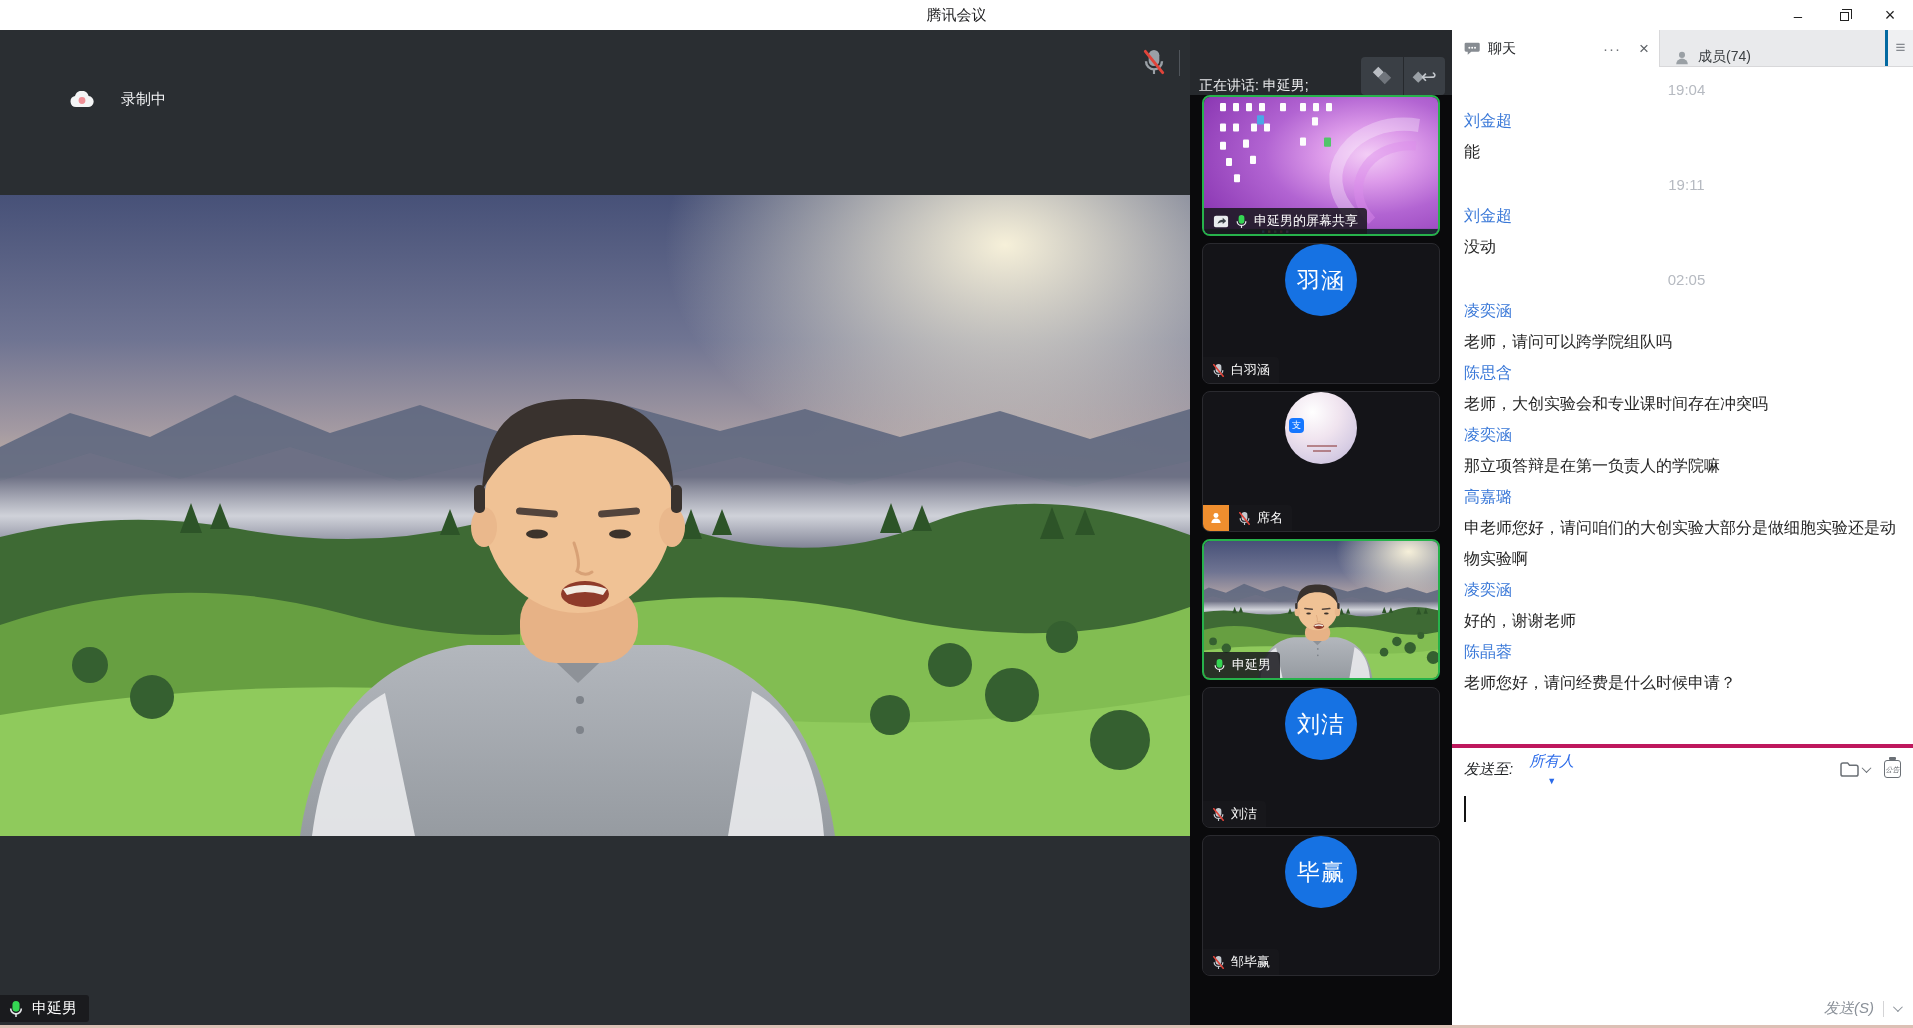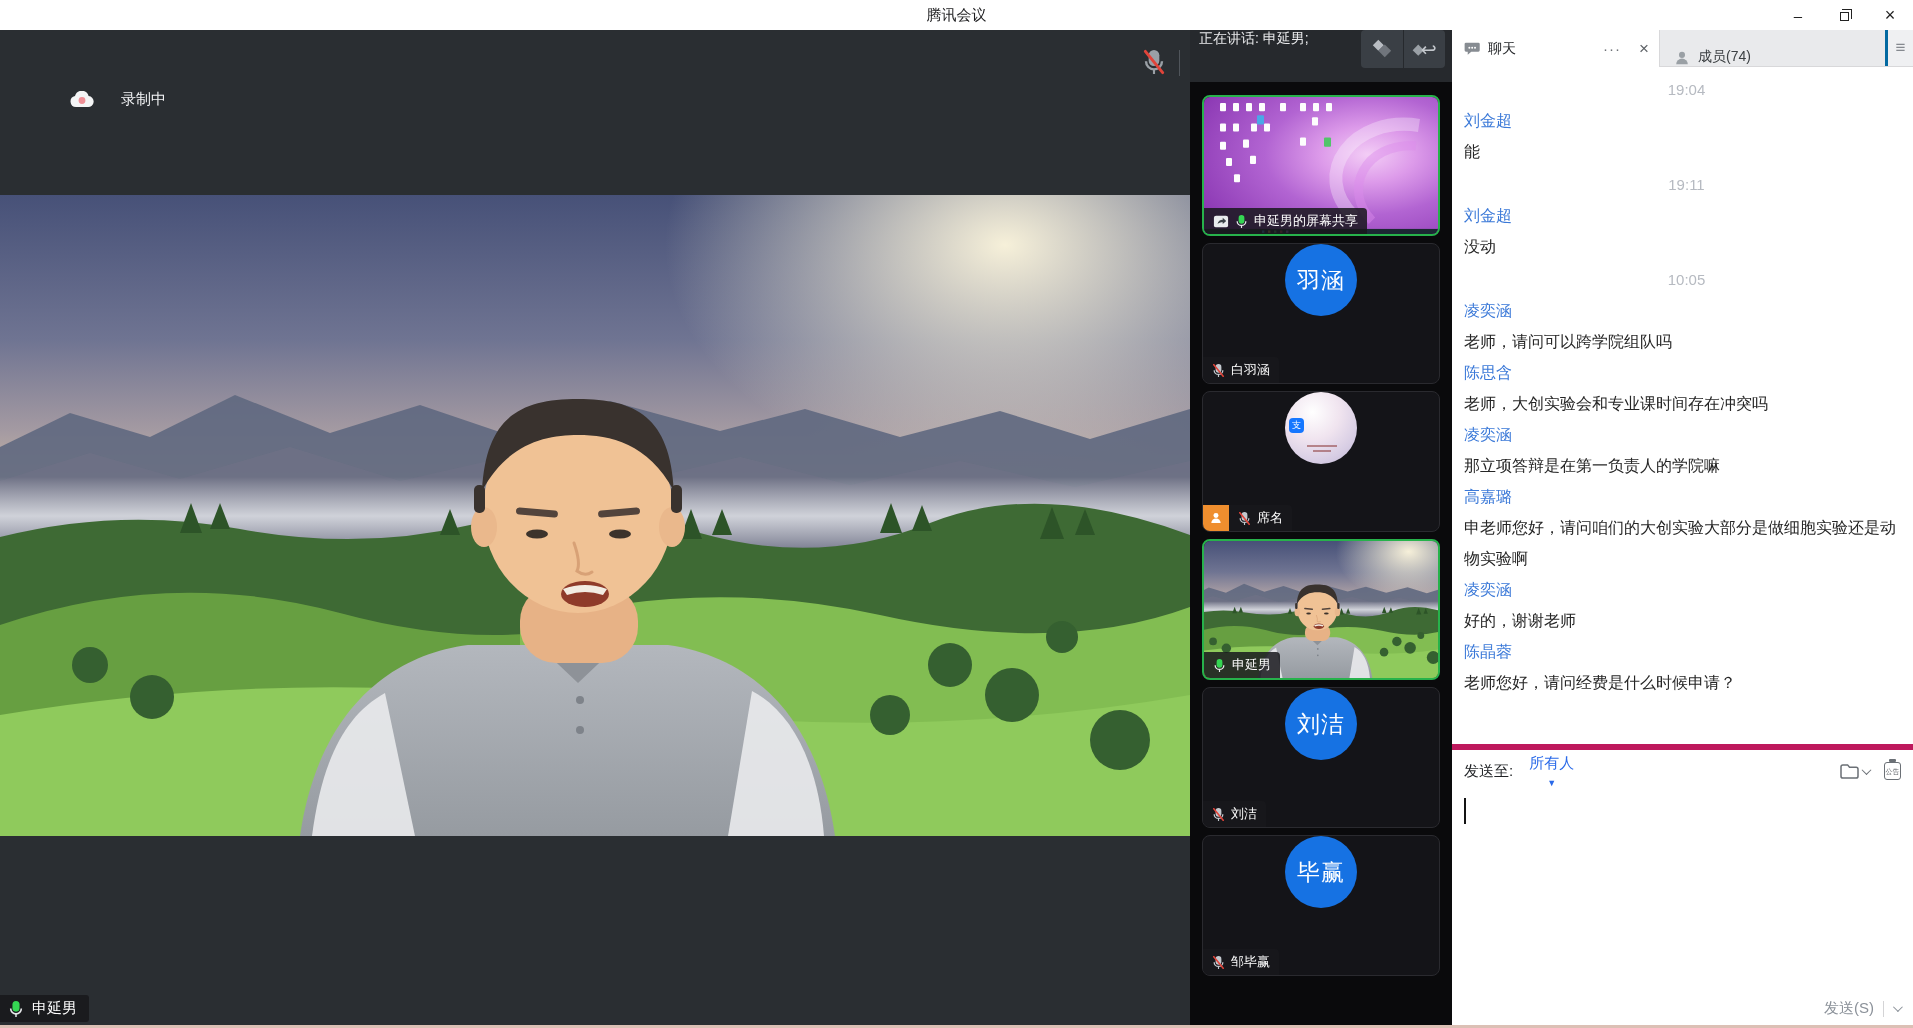--- a/index.html
+++ b/index.html
@@ -21,21 +21,21 @@
   
   .main-area { position:absolute; left:0; top:0; width:1190px; height:998px; background:#2a2e32; }
   .main-video { position:absolute; left:0; top:165px; width:1190px; height:641px; display:block; }
   .recording-badge { position:absolute; left:69px; top:60px; display:flex; align-items:center; gap:26px; color:#f2f3f5; font-size:15px; }
   .topbar-mic { position:absolute; right:24px; top:18px; width:24px; height:28px; }
   .topbar-sep { position:absolute; right:10px; top:20px; width:1px; height:26px; background:#50555b; }
   .main-name-label { position:absolute; left:0; bottom:6px; display:flex; align-items:center; gap:8px; background:rgba(22,22,25,.8); color:#fff; font-size:15px; padding:4px 12px 4px 8px; border-radius:0 3px 3px 0; }
 
   
   .strip { position:absolute; left:1190px; top:0; width:262px; height:998px; background:#0a0a0c; }
-  .strip-header { position:absolute; top:0; left:0; width:262px; height:52px; background:#26292d; display:flex; align-items:flex-start; padding:0 7px 0 9px; }
+  .strip-header { position:absolute; top:0; left:0; width:262px; height:65px; background:#26292d; display:flex; align-items:flex-end; padding:0 7px 0 9px; }
   .speaking-text { flex:1; color:#e9eaec; font-size:14px; white-space:nowrap; overflow:hidden; }
   .header-icons { width:84px; height:38px; background:#3a3f45; border-radius:4px; display:flex; align-items:center; flex-shrink:0; }
   .header-icons .half { flex:1; height:100%; display:flex; align-items:center; justify-content:center; cursor:default; }
   .header-icons .vdiv { width:1px; height:38px; background:#26292d; }
   .back-arrow-glyph { color:#c3c7cc; font-size:19px; line-height:1; margin-left:-6px; }
 
   .tiles { position:absolute; top:65px; left:12px; width:238px; display:flex; flex-direction:column; gap:7px; }
   .tile { position:relative; height:141px; background:#141418; border:1px solid #2a2a2f; border-radius:8px; overflow:hidden; }
   .tile.green { border:2px solid #27b24b; }
   .tile-label { position:absolute; left:0; bottom:0; display:flex; align-items:center; gap:6px; background:rgba(24,24,28,.85); color:#fff; font-size:13px; padding:4px 9px; border-radius:0 4px 0 0; z-index:3; white-space:nowrap;justify-content:flex-end; }
@@ -59,21 +59,21 @@
   .tab-more { color:#6f7378; font-size:15px; letter-spacing:1px; cursor:default; }
   .tab-close { color:#5f6368; font-size:17px; margin-left:10px; cursor:default; }
   .tab-members { width:228px; display:flex; align-items:flex-end; gap:8px; padding:0 10px 0 14px; border-right:3px solid #0369a1; font-size:14px; color:#3c4043; background:#e9eaec; }
   .tab-menu { flex:1; display:flex; align-items:center; justify-content:center; background:#eff0f2; color:#85898f; font-size:17px; }
 
   .messages { flex:1; overflow:hidden; padding:5px 4px 0 12px; font-size:16px; }
   .chat-time { text-align:center; color:#b6bac1; font-size:15px; line-height:31px; margin-top:2px; }
   .msg-name { color:#3b79d8; line-height:31px; }
   .msg-text { color:#262626; line-height:31px; }
 
-  .composer { height:284px; border-top:6px solid #be185d; position:relative; flex-shrink:0; background:#fff; }
+  .composer { height:284px; border-top:4px solid #be185d; position:relative; flex-shrink:0; background:#fff;font-style:italic; }
   .sendto-row { height:42px; display:flex; align-items:center; padding:0 12px; font-size:15px; }
   .sendto-label { color:#1f2124; }
   .sendto-value { color:#2a6ae9; margin-left:16px; cursor:default; display:flex; align-items:center; gap:5px;flex-direction:column; }
   .sendto-caret { font-size:9px; color:#2a6ae9; }
   .sendto-row .spacer { flex:1; }
   .icon-btn { display:flex; align-items:center; gap:3px; margin-left:14px; cursor:default; }
   .chev-down { width:7px; height:7px; border-right:1.5px solid #6b7076; border-bottom:1.5px solid #6b7076; transform:rotate(45deg) translate(-1px,-1px); }
   .announce-box { width:17px; height:18px; border:1.5px solid #6b7076; border-radius:3px; position:relative; display:flex; align-items:center; justify-content:center; font-size:7px; color:#5f6368; line-height:1; }
   .announce-box::before { content:''; position:absolute; top:-4px; left:4px; width:7px; height:3px; background:#6b7076; border-radius:1px; }
 
@@ -437,21 +437,21 @@
         <div class="chat-time">19:04</div>
         <div>
           <div class="msg-name">刘金超</div>
           <div class="msg-text">能</div>
         </div>
         <div class="chat-time">19:11</div>
         <div>
           <div class="msg-name">刘金超</div>
           <div class="msg-text">没动</div>
         </div>
-        <div class="chat-time">10:05</div>
+        <div class="chat-time">02:05</div>
         <div>
           <div class="msg-name">凌奕涵</div>
           <div class="msg-text">老师，请问可以跨学院组队吗</div>
         </div>
         <div>
           <div class="msg-name">陈思含</div>
           <div class="msg-text">老师，大创实验会和专业课时间存在冲突吗</div>
         </div>
         <div>
           <div class="msg-name">凌奕涵</div>

